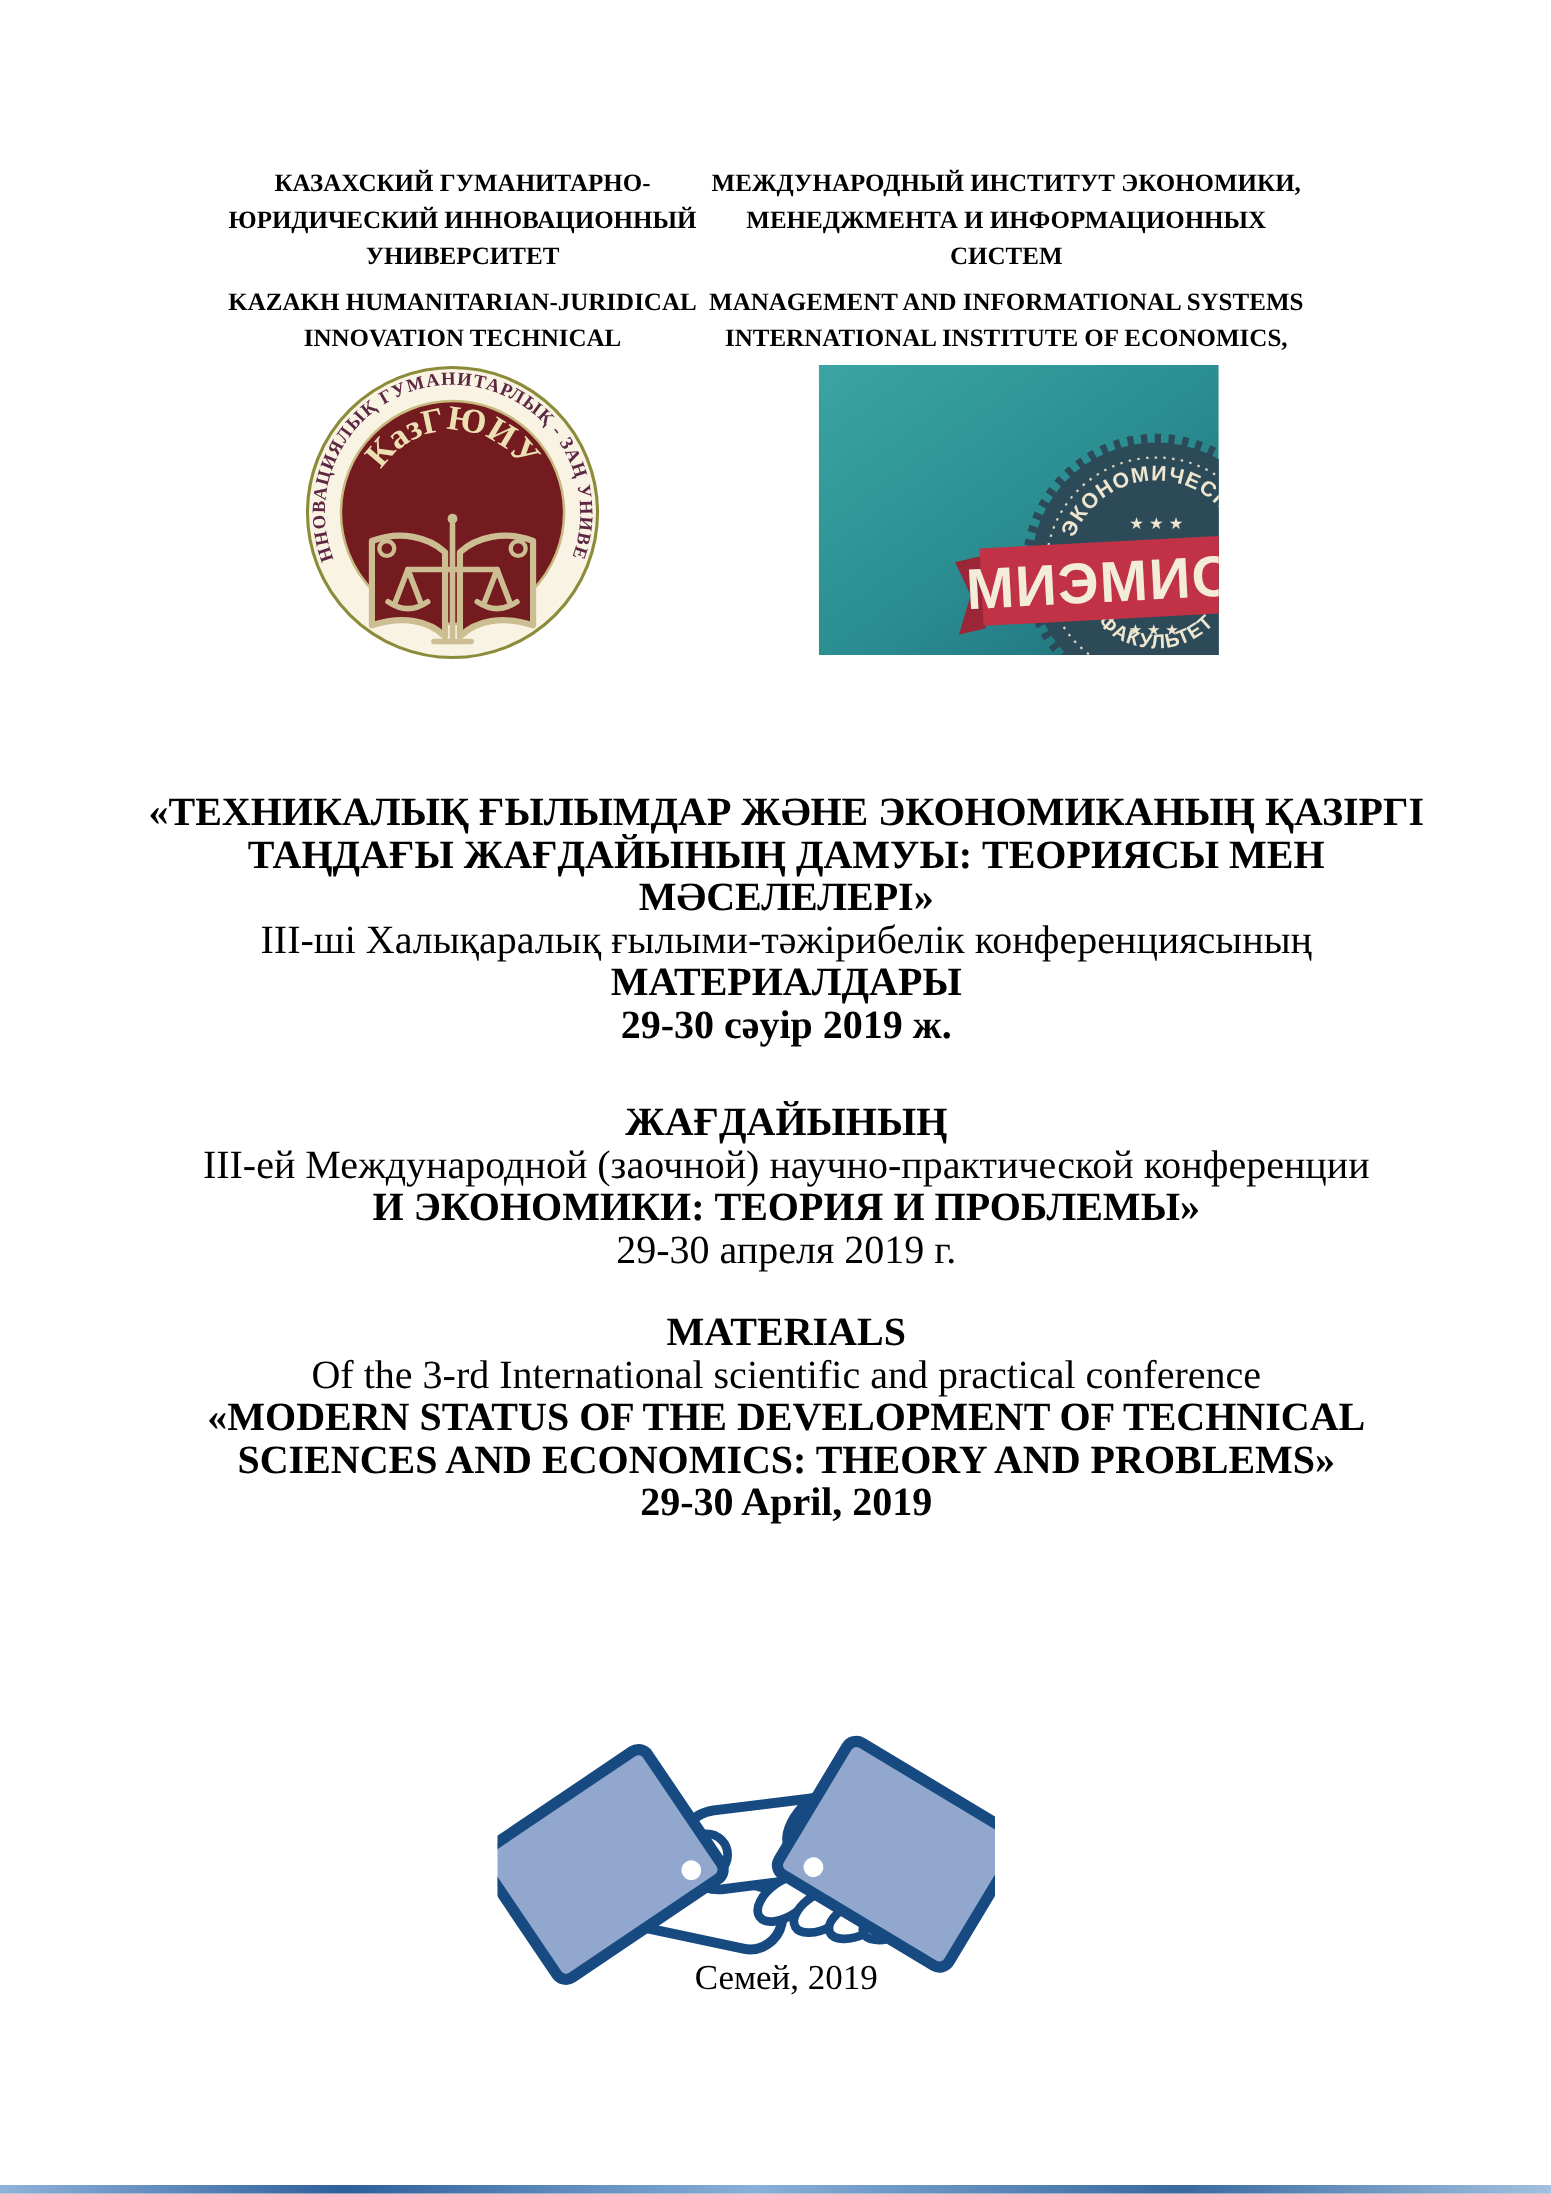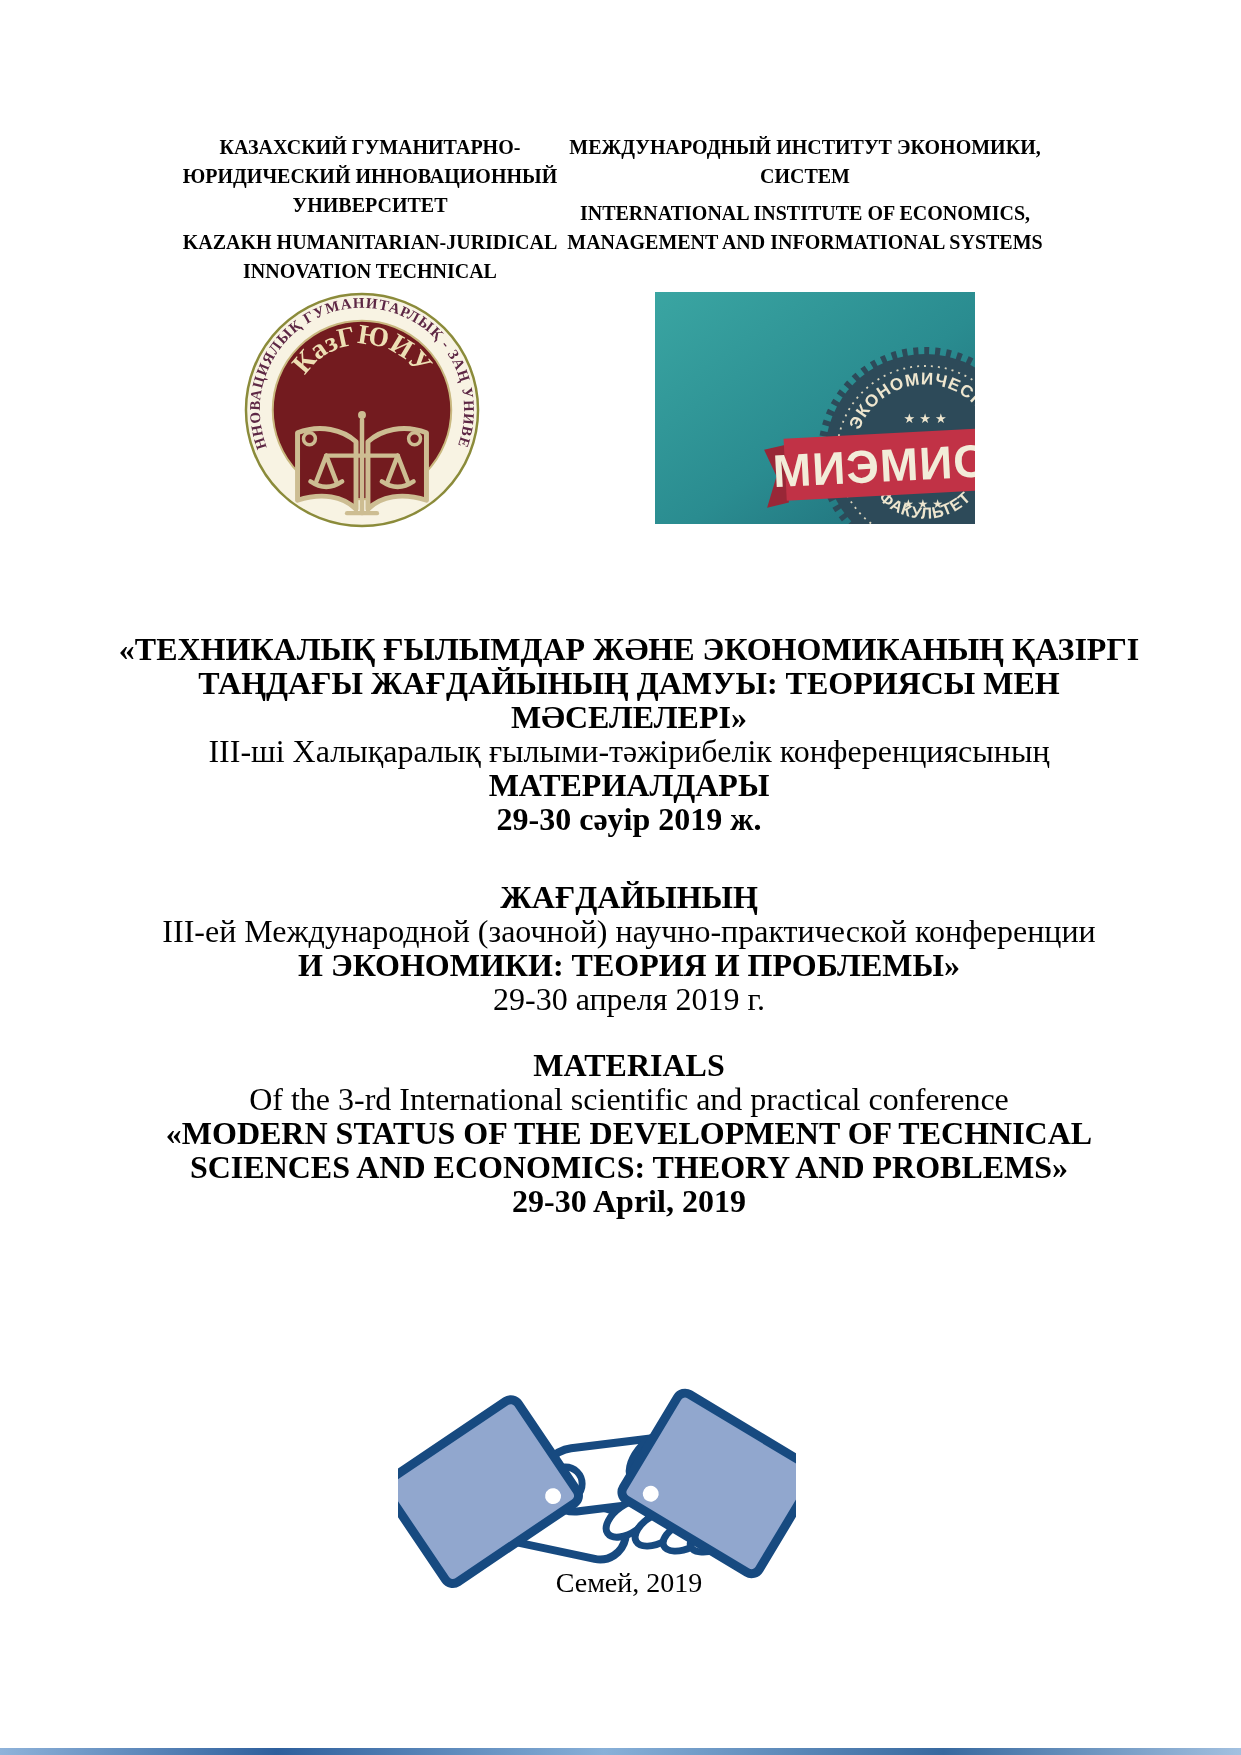--- a/index.html
+++ b/index.html
@@ -51,25 +51,26 @@
     </div>
     <div class="hdr-en">
       <div class="ln">KAZAKH HUMANITARIAN-JURIDICAL</div>
       <div class="ln">INNOVATION TECHNICAL</div>
     </div>
   </div>
 
   <div class="hdr-col hdr-right">
     <div>
       <div class="ln">МЕЖДУНАРОДНЫЙ ИНСТИТУТ ЭКОНОМИКИ,</div>
+      <div class="ln">МЕНЕДЖМЕНТА И ИНФОРМАЦИОННЫХ</div>
       <div class="ln">СИСТЕМ</div>
     </div>
     <div class="hdr-en">
+      <div class="ln">MANAGEMENT AND INFORMATIONAL SYSTEMS</div>
       <div class="ln">INTERNATIONAL INSTITUTE OF ECONOMICS,</div>
-      <div class="ln">MANAGEMENT AND INFORMATIONAL SYSTEMS</div>
     </div>
   </div>
 
   <div class="logo-kazguiu">
     <svg viewBox="0 0 240 240" width="238" height="238">
       <defs>
         <path id="kzring" d="M 23.2,155.2 A 103,103 0 1 1 216.8,155.2"></path>
         <path id="kzname" d="M 61,88 A 68,68 0 0 1 179,88"></path>
       </defs>
       <circle cx="120" cy="120" r="117" fill="#f8f3e3" stroke="#8b8b3a" stroke-width="2.5"></circle>

